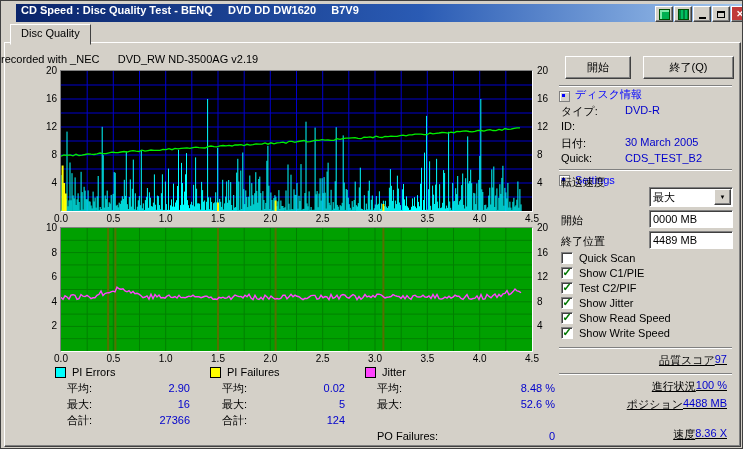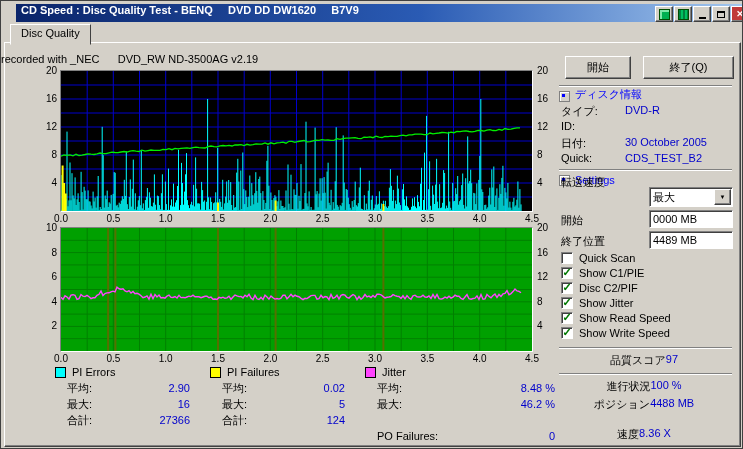--- a/index.html
+++ b/index.html
@@ -59,21 +59,21 @@
     box-shadow:inset 1px 1px 0 #404040;display:flex;align-items:center;box-sizing:border-box;}
   .combo-text{flex:1;padding-left:3px;}
   .combo-btn{width:15px;height:14px;margin:1px;background:#d4d0c8;border:1px solid;border-color:#fff #404040 #404040 #fff;
     box-shadow:inset -1px -1px 0 #808080;display:flex;align-items:center;justify-content:center;font-size:6px;}
   .tfield{position:absolute;left:648px;width:84px;height:18px;background:#fff;border:1px solid;border-color:#808080 #fff #fff #808080;
     box-shadow:inset 1px 1px 0 #404040;font:11px "Liberation Sans",sans-serif;padding:0 3px;box-sizing:border-box;}
   .check-row{position:absolute;left:560px;display:flex;align-items:center;height:13px;}
   .checkbox{width:12px;height:12px;background:#fff;border:1px solid;border-color:#808080 #fff #fff #808080;
     box-shadow:inset 1px 1px 0 #404040;display:flex;align-items:center;justify-content:center;margin-right:6px;box-sizing:border-box;}
   .checkmark{color:#007800;font-weight:bold;font-size:11px;line-height:1;margin-top:-1px;}
-  .status-row{position:absolute;left:560px;width:166px;display:flex;justify-content:center;height:14px;}
+  .status-row{position:absolute;left:560px;width:166px;display:flex;justify-content:flex-end;height:14px;text-decoration:underline;}
   .sv{color:#0000cc;}
 </style>
 </head>
 <body>
 
 <div class="window">
 
   <div class="titlebar">
     <span class="title-text">CD Speed : Disc Quality Test - BENQ     DVD DD DW1620     B7V9</span>
     <div class="titlebar-buttons">
@@ -257,21 +257,21 @@
     <div class="legend-header">
       <span class="swatch" style="background: rgb(255, 68, 255);"></span>
       <span class="legend-title">Jitter</span>
     </div>
     <div class="legend-row">
         <span class="lr-label">平均:</span>
         <span class="lr-value">8.48 %</span>
       </div>
     <div class="legend-row">
         <span class="lr-label">最大:</span>
-        <span class="lr-value">46.2 %</span>
+        <span class="lr-value">52.6 %</span>
       </div>
     <div class="legend-row po-row">
         <span class="lr-label">PO Failures:</span>
         <span class="lr-value">0</span>
       </div>
   </div>
 
   <div class="push-btn" style="left:564px;top:55px;width:64px">
       <span>開始</span>
     </div>
@@ -288,21 +288,21 @@
   <div class="info-row" style="top:103px">
     <span class="info-label">タイプ:</span>
     <span class="info-value">DVD-R</span>
   </div>
   <div class="info-row" style="top:119px">
     <span class="info-label">ID:</span>
     <span class="info-value"></span>
   </div>
   <div class="info-row" style="top:135px">
     <span class="info-label">日付:</span>
-    <span class="info-value">30 October 2005</span>
+    <span class="info-value">30 March 2005</span>
   </div>
   <div class="info-row" style="top:151px">
     <span class="info-label">Quick:</span>
     <span class="info-value">CDS_TEST_B2</span>
   </div>
 
   <div class="hsep" style="top:168px"></div>
   <div class="section-header" style="top:172px">
     <span class="section-icon"></span>
     <span>Settings</span>
@@ -327,21 +327,21 @@
   <div class="check-row" style="top:265px">
     <span class="checkbox">
         <span class="checkmark">✓</span>
       </span>
     <span>Show C1/PIE</span>
   </div>
   <div class="check-row" style="top:280px">
     <span class="checkbox">
         <span class="checkmark">✓</span>
       </span>
-    <span>Disc C2/PIF</span>
+    <span>Test C2/PIF</span>
   </div>
   <div class="check-row" style="top:295px">
     <span class="checkbox">
         <span class="checkmark">✓</span>
       </span>
     <span>Show Jitter</span>
   </div>
   <div class="check-row" style="top:310px">
     <span class="checkbox">
         <span class="checkmark">✓</span>

